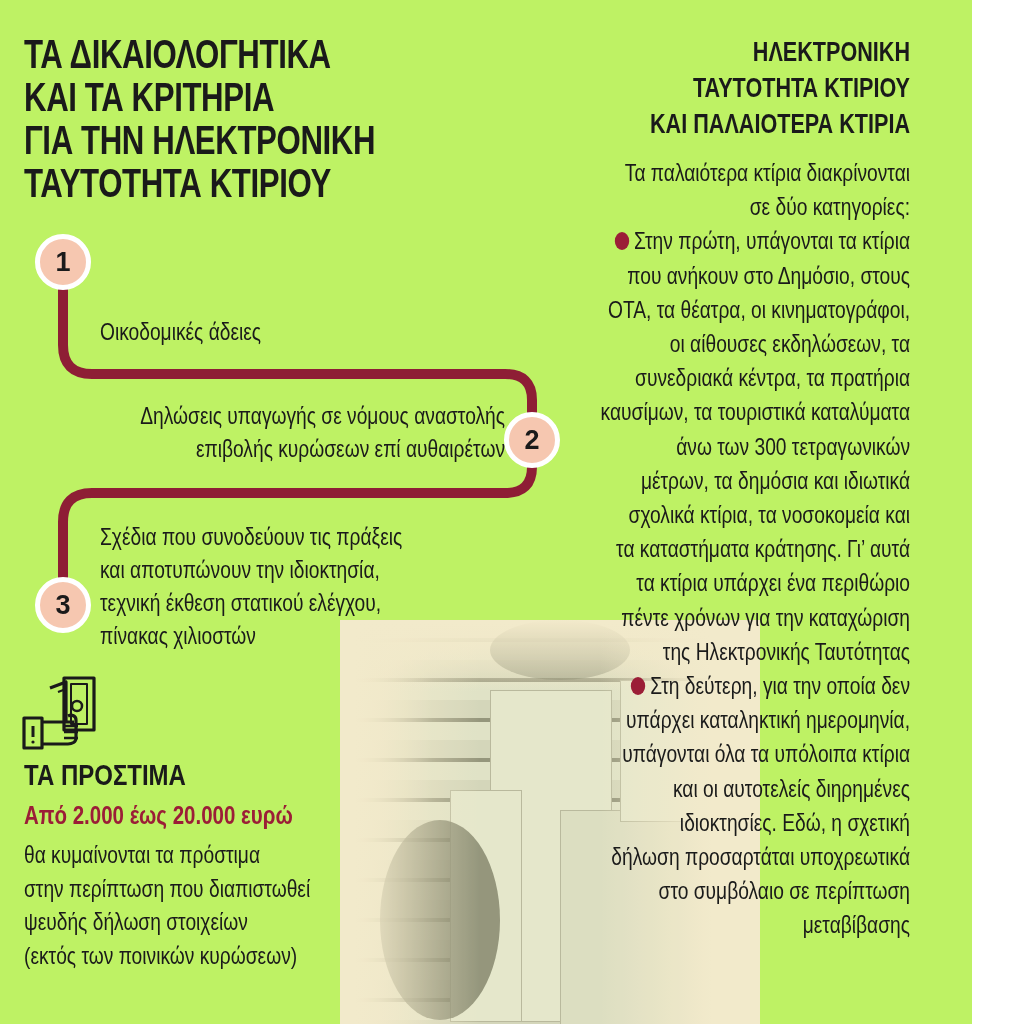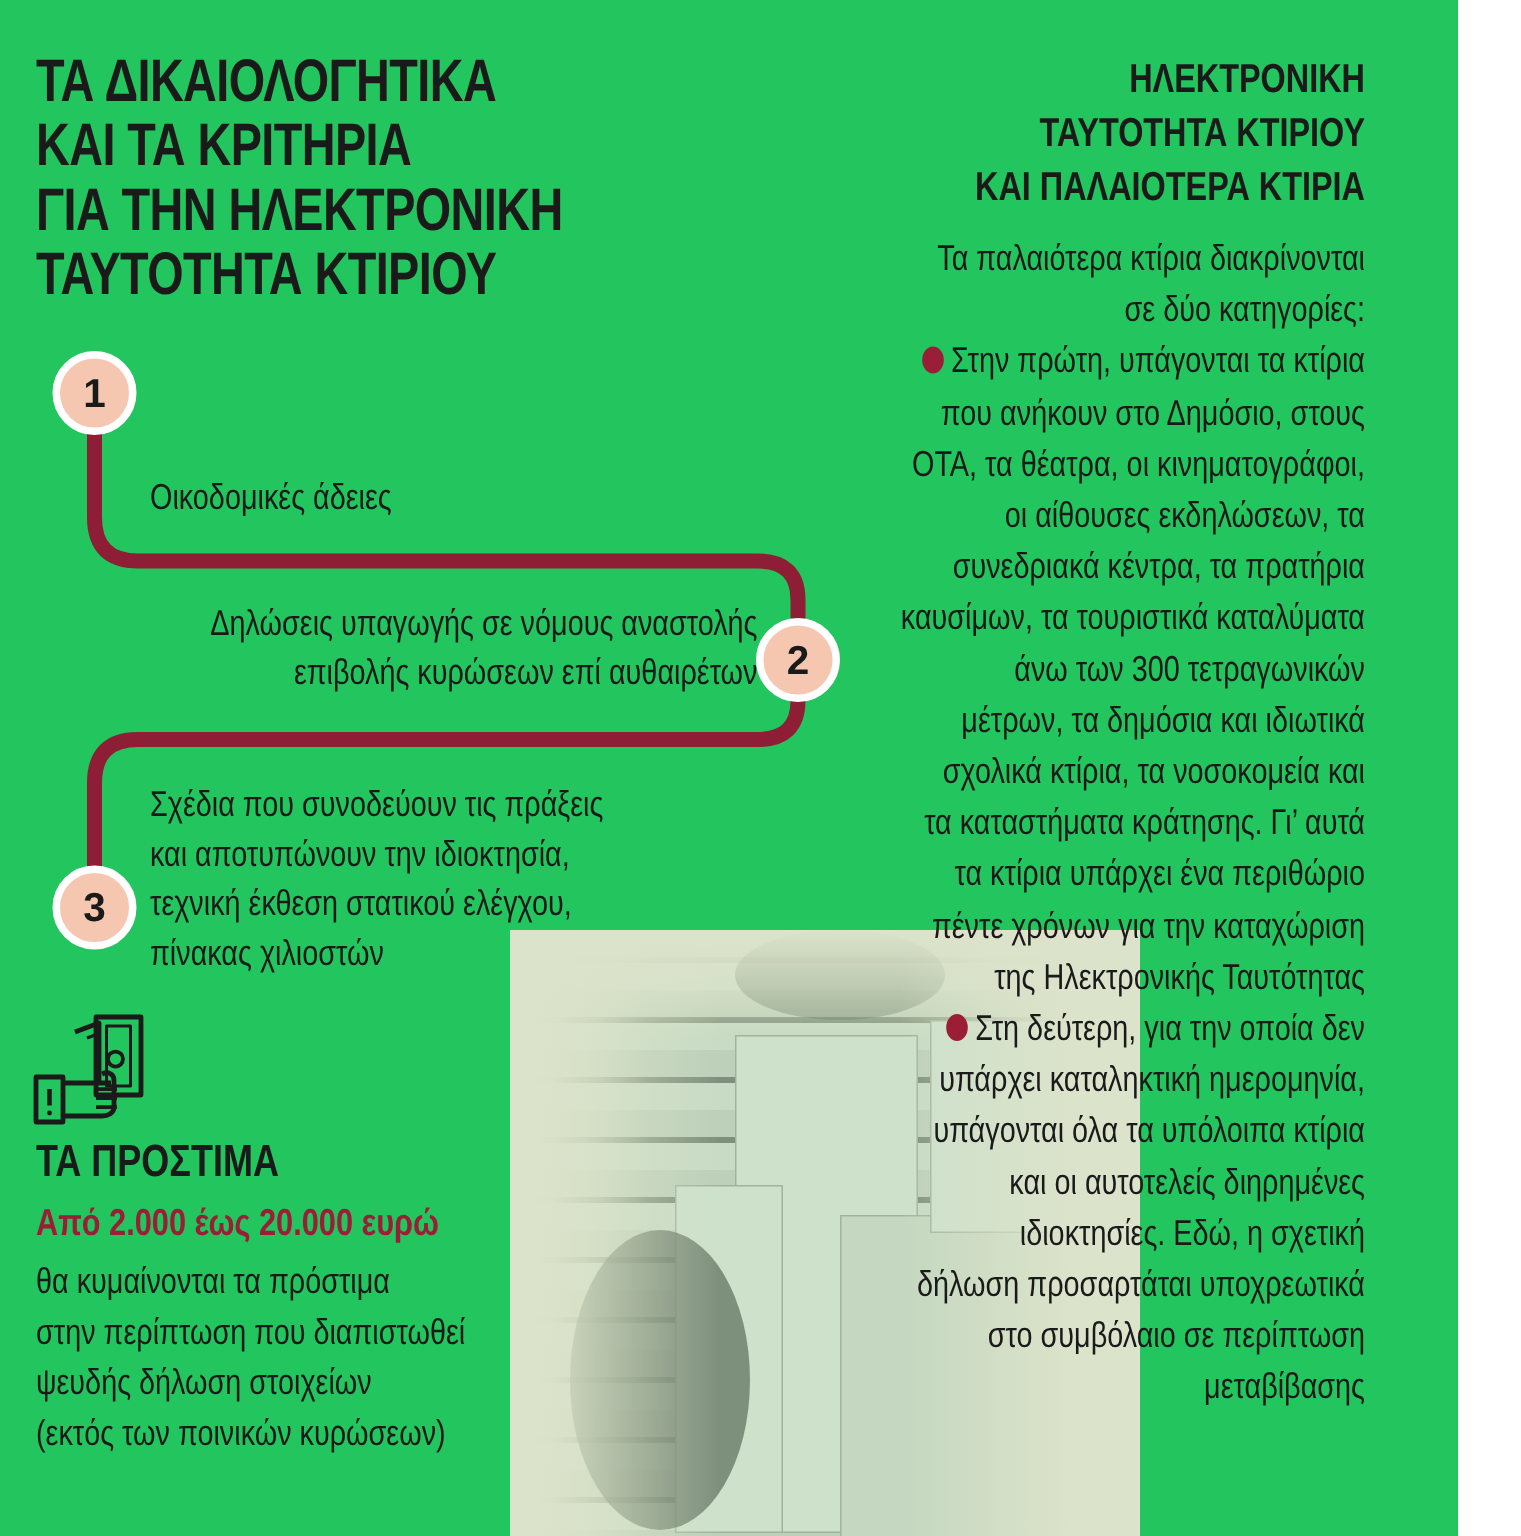--- a/index.html
+++ b/index.html
@@ -3,21 +3,21 @@
 <meta charset="utf-8">
 <style>
   html, body { margin: 0; padding: 0; }
   body {
     width: 1014px; height: 1024px; position: relative; overflow: hidden;
     background: #ffffff;
     font-family: "Liberation Sans", sans-serif;
   }
   .panel {
     position: absolute; left: 0; top: 0; width: 972px; height: 1024px;
-    background: #22c55e;
+    background: #bef264;
     overflow: hidden;
   }
   
   .photo {
     position: absolute; left: 340px; top: 620px; width: 420px; height: 404px;
     background:
       linear-gradient(90deg, #fce9dd 0%, rgba(252,233,221,0) 22%),
       linear-gradient(180deg, #fce9dd 0%, rgba(252,233,221,0) 18%),
       linear-gradient(270deg, #fce9dd 0%, rgba(252,233,221,0) 30%),
       repeating-linear-gradient(180deg, #d9d2ca 0px, #d9d2ca 18px, #8f8781 18px, #8f8781 22px, #e6e0d8 22px, #e6e0d8 40px),

